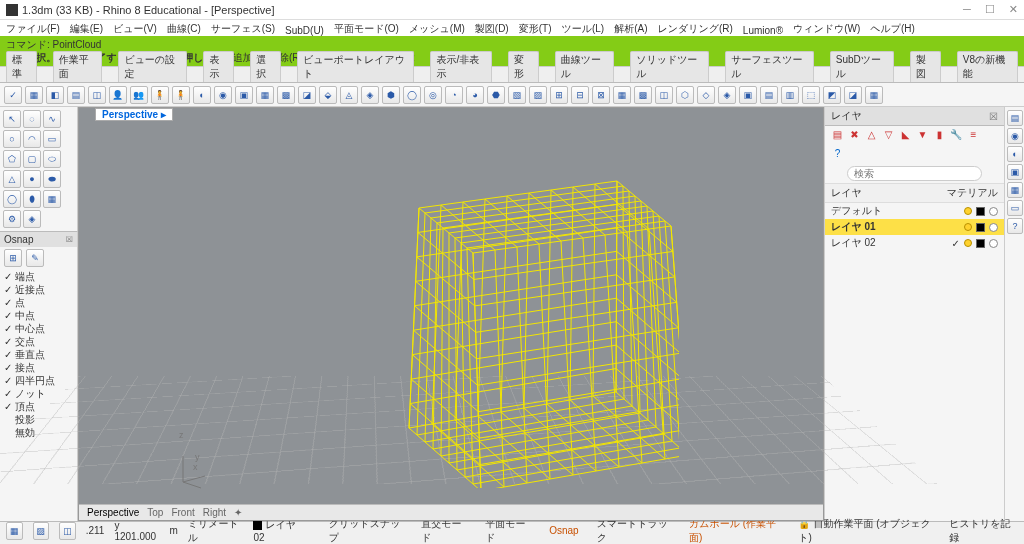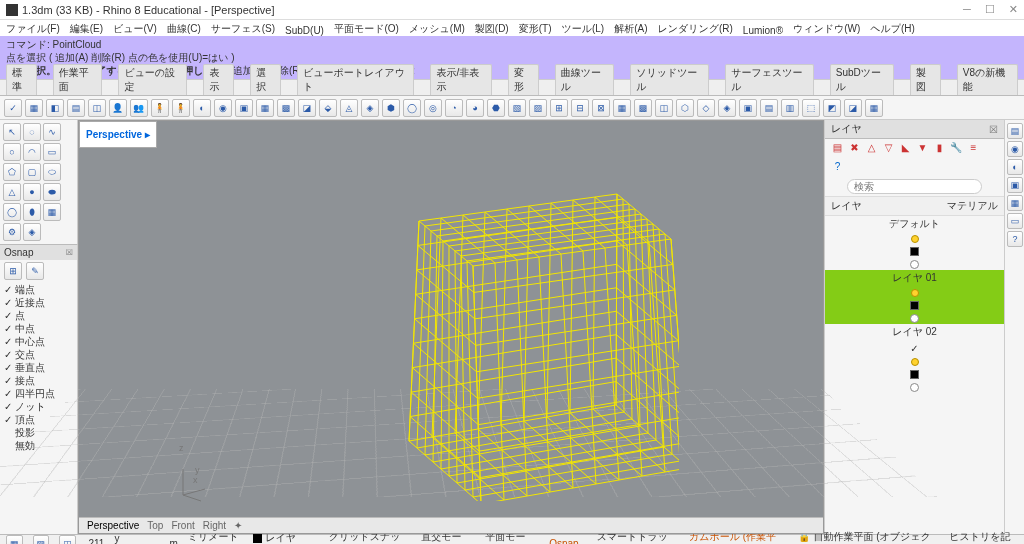--- a/index.html
+++ b/index.html
@@ -4,21 +4,21 @@
 <style>
 * { margin: 0; padding: 0; box-sizing: border-box; font-family: "MS UI Gothic", sans-serif; }
 body { width: 1024px; height: 544px; overflow: hidden; background: #f0f0f0; font-size: 11px; color: #333; }
 
 .titlebar { height: 20px; background: #fff; display: flex; align-items: center; padding: 0 6px; border-bottom: 1px solid #ddd; }
 .titlebar .icon { width: 12px; height: 12px; background: #333; margin-right: 4px; }
 .titlebar .winbtns { margin-left: auto; display: flex; gap: 14px; color: #888; }
 
 .menubar { height: 16px; background: #fff; display: flex; gap: 10px; padding: 0 6px; align-items: flex-end; font-size: 10px; }
 
-.cmdarea { background: #c4b5fd; border-bottom: 1px solid #ccc; padding: 2px 6px; font-size: 10px; line-height: 13px; }
+.cmdarea { background: #84cc16; border-bottom: 1px solid #ccc; padding: 2px 6px; font-size: 10px; line-height: 13px; }
 .cmdarea .bold { font-weight: bold; }
 
 .tabbar { height: 16px; background: #efefef; display: flex; gap: 16px; padding: 0 6px; font-size: 10px; align-items: flex-end; border-bottom: 1px solid #bbb; }
 .tabbar span { padding: 1px 5px; background: #e6e6e6; border: 1px solid #ccc; border-bottom: none; border-radius: 2px 2px 0 0; }
 
 .toolbar-main { height: 24px; background: #f5f5f5; display: flex; align-items: center; gap: 3px; padding: 0 4px; border-bottom: 1px solid #ccc; }
 .tbtn { width: 18px; height: 18px; border: 1px solid #bbb; background: linear-gradient(#fff, #e8e8e8); border-radius: 2px; display: flex; align-items: center; justify-content: center; font-size: 9px; color: #2b5aa8; }
 
 .mainrow { display: flex; height: 414px; }
 
@@ -26,21 +26,21 @@
 .ltool { background: #f5f5f5; padding: 3px; display: flex; flex-wrap: wrap; gap: 2px; border-right: 1px solid #ccc; }
 .ltool .tbtn { width: 18px; height: 18px; }
 
 .osnap-head { background: #e0e0e0; padding: 2px 4px; font-size: 10px; display: flex; align-items: center; border-top: 1px solid #bbb; border-right: 1px solid #ccc; }
 .osnap-head .x { margin-left: auto; color: #777; font-size: 8px; }
 .osnap-body { background: #f5f5f5; padding: 2px 4px; font-size: 10px; border-right: 1px solid #ccc; flex: 1; }
 .osnap-body .chk { display: flex; align-items: center; gap: 3px; line-height: 13px; }
 .chkmark { width: 8px; text-align: center; }
 
 .viewport { flex: 1; position: relative; background: #8e9296; border: 1px solid #999; }
-.vp-tab { position: absolute; top: 0; left: 0; background: #fff; color: #0066dd; font-weight: bold; font-size: 10px; padding: 7px 6px; border: 1px solid #aaa; }
+.vp-tab { position: absolute; top: 0; left: 16px; background: #fff; color: #0066dd; font-weight: bold; font-size: 10px; padding: 0 6px; border: 1px solid #aaa; }
 .vp-arrow { color: #0066dd; }
 .grid-floor { position: absolute; left: 0; right: 0; top: 65%; bottom: 0; background:
   repeating-linear-gradient(82deg, rgba(180,180,180,.4) 0 1px, transparent 1px 26px),
   repeating-linear-gradient(-6deg, rgba(180,180,180,.4) 0 1px, transparent 1px 22px);
   transform: perspective(500px) rotateX(55deg); transform-origin: top; }
 .axis { position: absolute; left: 100px; bottom: 32px; font-size: 9px; color: #777; }
 .axis .z { position: absolute; top: -26px; left: 0; } .axis .y { position: absolute; top: -4px; left: 16px; } .axis .x { position: absolute; top: 6px; left: 14px; }
 .axis svg { overflow: visible; }
 
 .cube { position: absolute; left: 320px; top: 50px; }
@@ -51,22 +51,22 @@
 
 .rightcol { width: 180px; background: #f5f5f5; border-left: 1px solid #ccc; display: flex; flex-direction: column; }
 .rhead { background: #e0e0e0; padding: 2px 6px; font-size: 10px; display: flex; align-items: center; border-bottom: 1px solid #bbb; }
 .rhead .x { margin-left: auto; color: #777; }
 .ricons { padding: 3px 6px; display: flex; gap: 4px; flex-wrap: wrap; }
 .ricons span { width: 13px; height: 13px; font-size: 10px; text-align: center; color: #c33; }
 .search { margin: 2px 22px; }
 .search input { width: 100%; border: 1px solid #ccc; border-radius: 8px; padding: 1px 6px; font-size: 10px; background: #fff; }
 .layerhead { display: flex; font-size: 10px; padding: 2px 6px; border-top: 1px solid #ddd; border-bottom: 1px solid #ddd; background: #f0f0f0; }
 .layerhead .sp { margin-left: auto; }
-.layer { display: flex; align-items: center; font-size: 10px; padding: 1px 6px; gap: 4px; flex-direction: column; }
-.layer.sel { background: #84cc16; }
+.layer { display: flex; align-items: center; font-size: 10px; padding: 1px 6px; gap: 4px; }
+.layer.sel { background: #fde047; font-weight: bold; }
 .layer .sw { width: 9px; height: 9px; border: 1px solid #666; }
 .layer .nm { flex: 1; }
 .layer .bulb { width: 8px; height: 8px; border-radius: 50%; background: #ffd22e; border: 1px solid #b89000; }
 .layer .mat { width: 9px; height: 9px; border-radius: 50%; border: 1px solid #888; background: #fff; }
 
 .farright { width: 20px; background: #f5f5f5; border-left: 1px solid #ccc; display: flex; flex-direction: column; gap: 2px; padding: 3px 2px; }
 .farright .tbtn { width: 16px; height: 16px; }
 
 .statusbar { height: 18px; background: #f0f0f0; border-top: 1px solid #bbb; display: flex; align-items: center; font-size: 10px; gap: 10px; padding: 0 6px; }
 .statusbar .btn { padding: 1px 4px; }
@@ -101,21 +101,20 @@
   <span>ツール(L)</span>
   <span>解析(A)</span>
   <span>レンダリング(R)</span>
   <span>Lumion®</span>
   <span>ウィンドウ(W)</span>
   <span>ヘルプ(H)</span>
 </div>
 
 <div class="cmdarea">
   <div>コマンド: PointCloud</div>
-  <div>点を選択 ( 追加(A)  削除(R)  点の色を使用(U)=はい )</div>
   <div><span class="bold">点を選択。操作を完了するにはEnterを押します</span><span> ( 追加(A)  削除(R)  点の色を使用(U)=はい ):</span></div>
 </div>
 
 <div class="tabbar">
   <span>標準</span>
   <span>作業平面</span>
   <span>ビューの設定</span>
   <span>表示</span>
   <span>選択</span>
   <span>ビューポートレイアウト</span>

